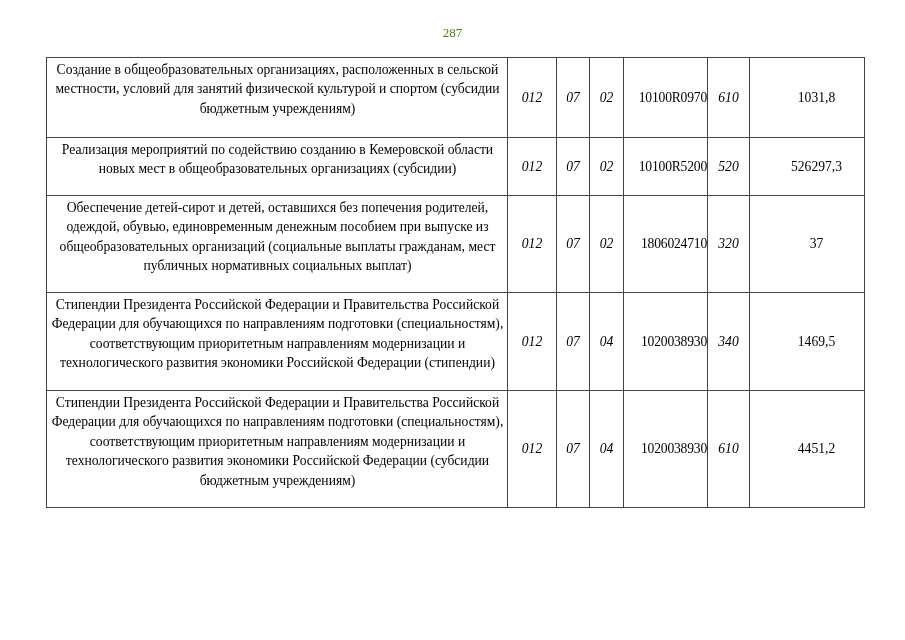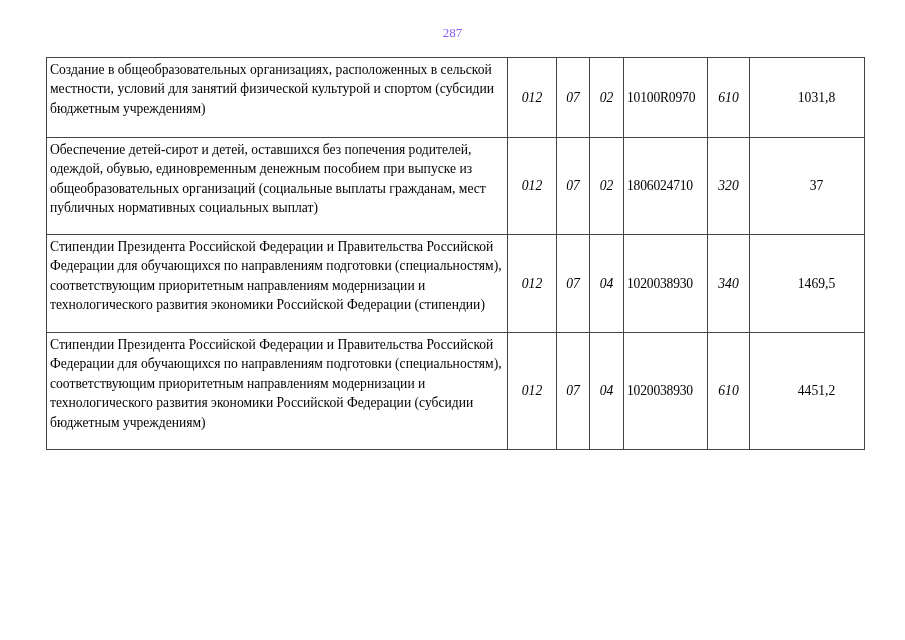--- a/index.html
+++ b/index.html
@@ -15,49 +15,49 @@
       font-family: "Liberation Serif", "DejaVu Serif", serif;
       color: #000;
     }
     .page-number {
       position: absolute;
       top: 25px;
       left: 0;
       width: 905px;
       text-align: center;
       font-size: 13px;
-      color: #8b5cf6;
+      color: #4d7c0f;
     }
     table.budget {
       position: absolute;
       top: 57px;
       left: 46px;
       border-collapse: collapse;
       table-layout: fixed;
       width: 818px;
       font-size: 13.6px;
       line-height: 19.4px;
     }
     table.budget td {
       border: 1px solid #444;
       padding: 0;
       vertical-align: middle;
     }
     td.desc {
       vertical-align: top !important;
       padding: 2px 2px 0 3px !important;
-      text-align: left;
+      text-align: center;
     }
     td.num {
       text-align: center;
       white-space: nowrap;
       font-style: italic;
     }
     td.code {
-      text-align: left;
+      text-align: right;
       padding-left: 3px !important;
       white-space: nowrap;
       letter-spacing: -0.2px;
     }
     td.amount {
       text-align: center;
       padding-left: 19px !important;
       white-space: nowrap;
     }
     td.thick-l { border-left: 1.5px solid #000; }
@@ -80,20 +80,29 @@
   <tbody>
     <tr style="height:80px">
       <td class="desc">Создание в общеобразовательных организациях, расположенных в сельской местности, условий для занятий физической культурой и спортом (субсидии бюджетным учреждениям)</td>
       <td class="num">012</td>
       <td class="num thick-l">07</td>
       <td class="num">02</td>
       <td class="code">10100R0970</td>
       <td class="num">610</td>
       <td class="amount thick-l">1031,8</td>
     </tr>
+    <tr style="height:58px">
+      <td class="desc">Реализация мероприятий по содействию созданию в Кемеровской области новых мест в общеобразовательных организациях (субсидии)</td>
+      <td class="num">012</td>
+      <td class="num thick-l">07</td>
+      <td class="num">02</td>
+      <td class="code">10100R5200</td>
+      <td class="num">520</td>
+      <td class="amount thick-l">526297,3</td>
+    </tr>
     <tr style="height:97px">
       <td class="desc">Обеспечение детей-сирот и детей, оставшихся без попечения родителей, одеждой, обувью, единовременным денежным пособием при выпуске из общеобразовательных организаций  (социальные выплаты гражданам, мест публичных нормативных социальных выплат)</td>
       <td class="num">012</td>
       <td class="num thick-l">07</td>
       <td class="num">02</td>
       <td class="code">1806024710</td>
       <td class="num">320</td>
       <td class="amount thick-l">37</td>
     </tr>
     <tr style="height:98px">

